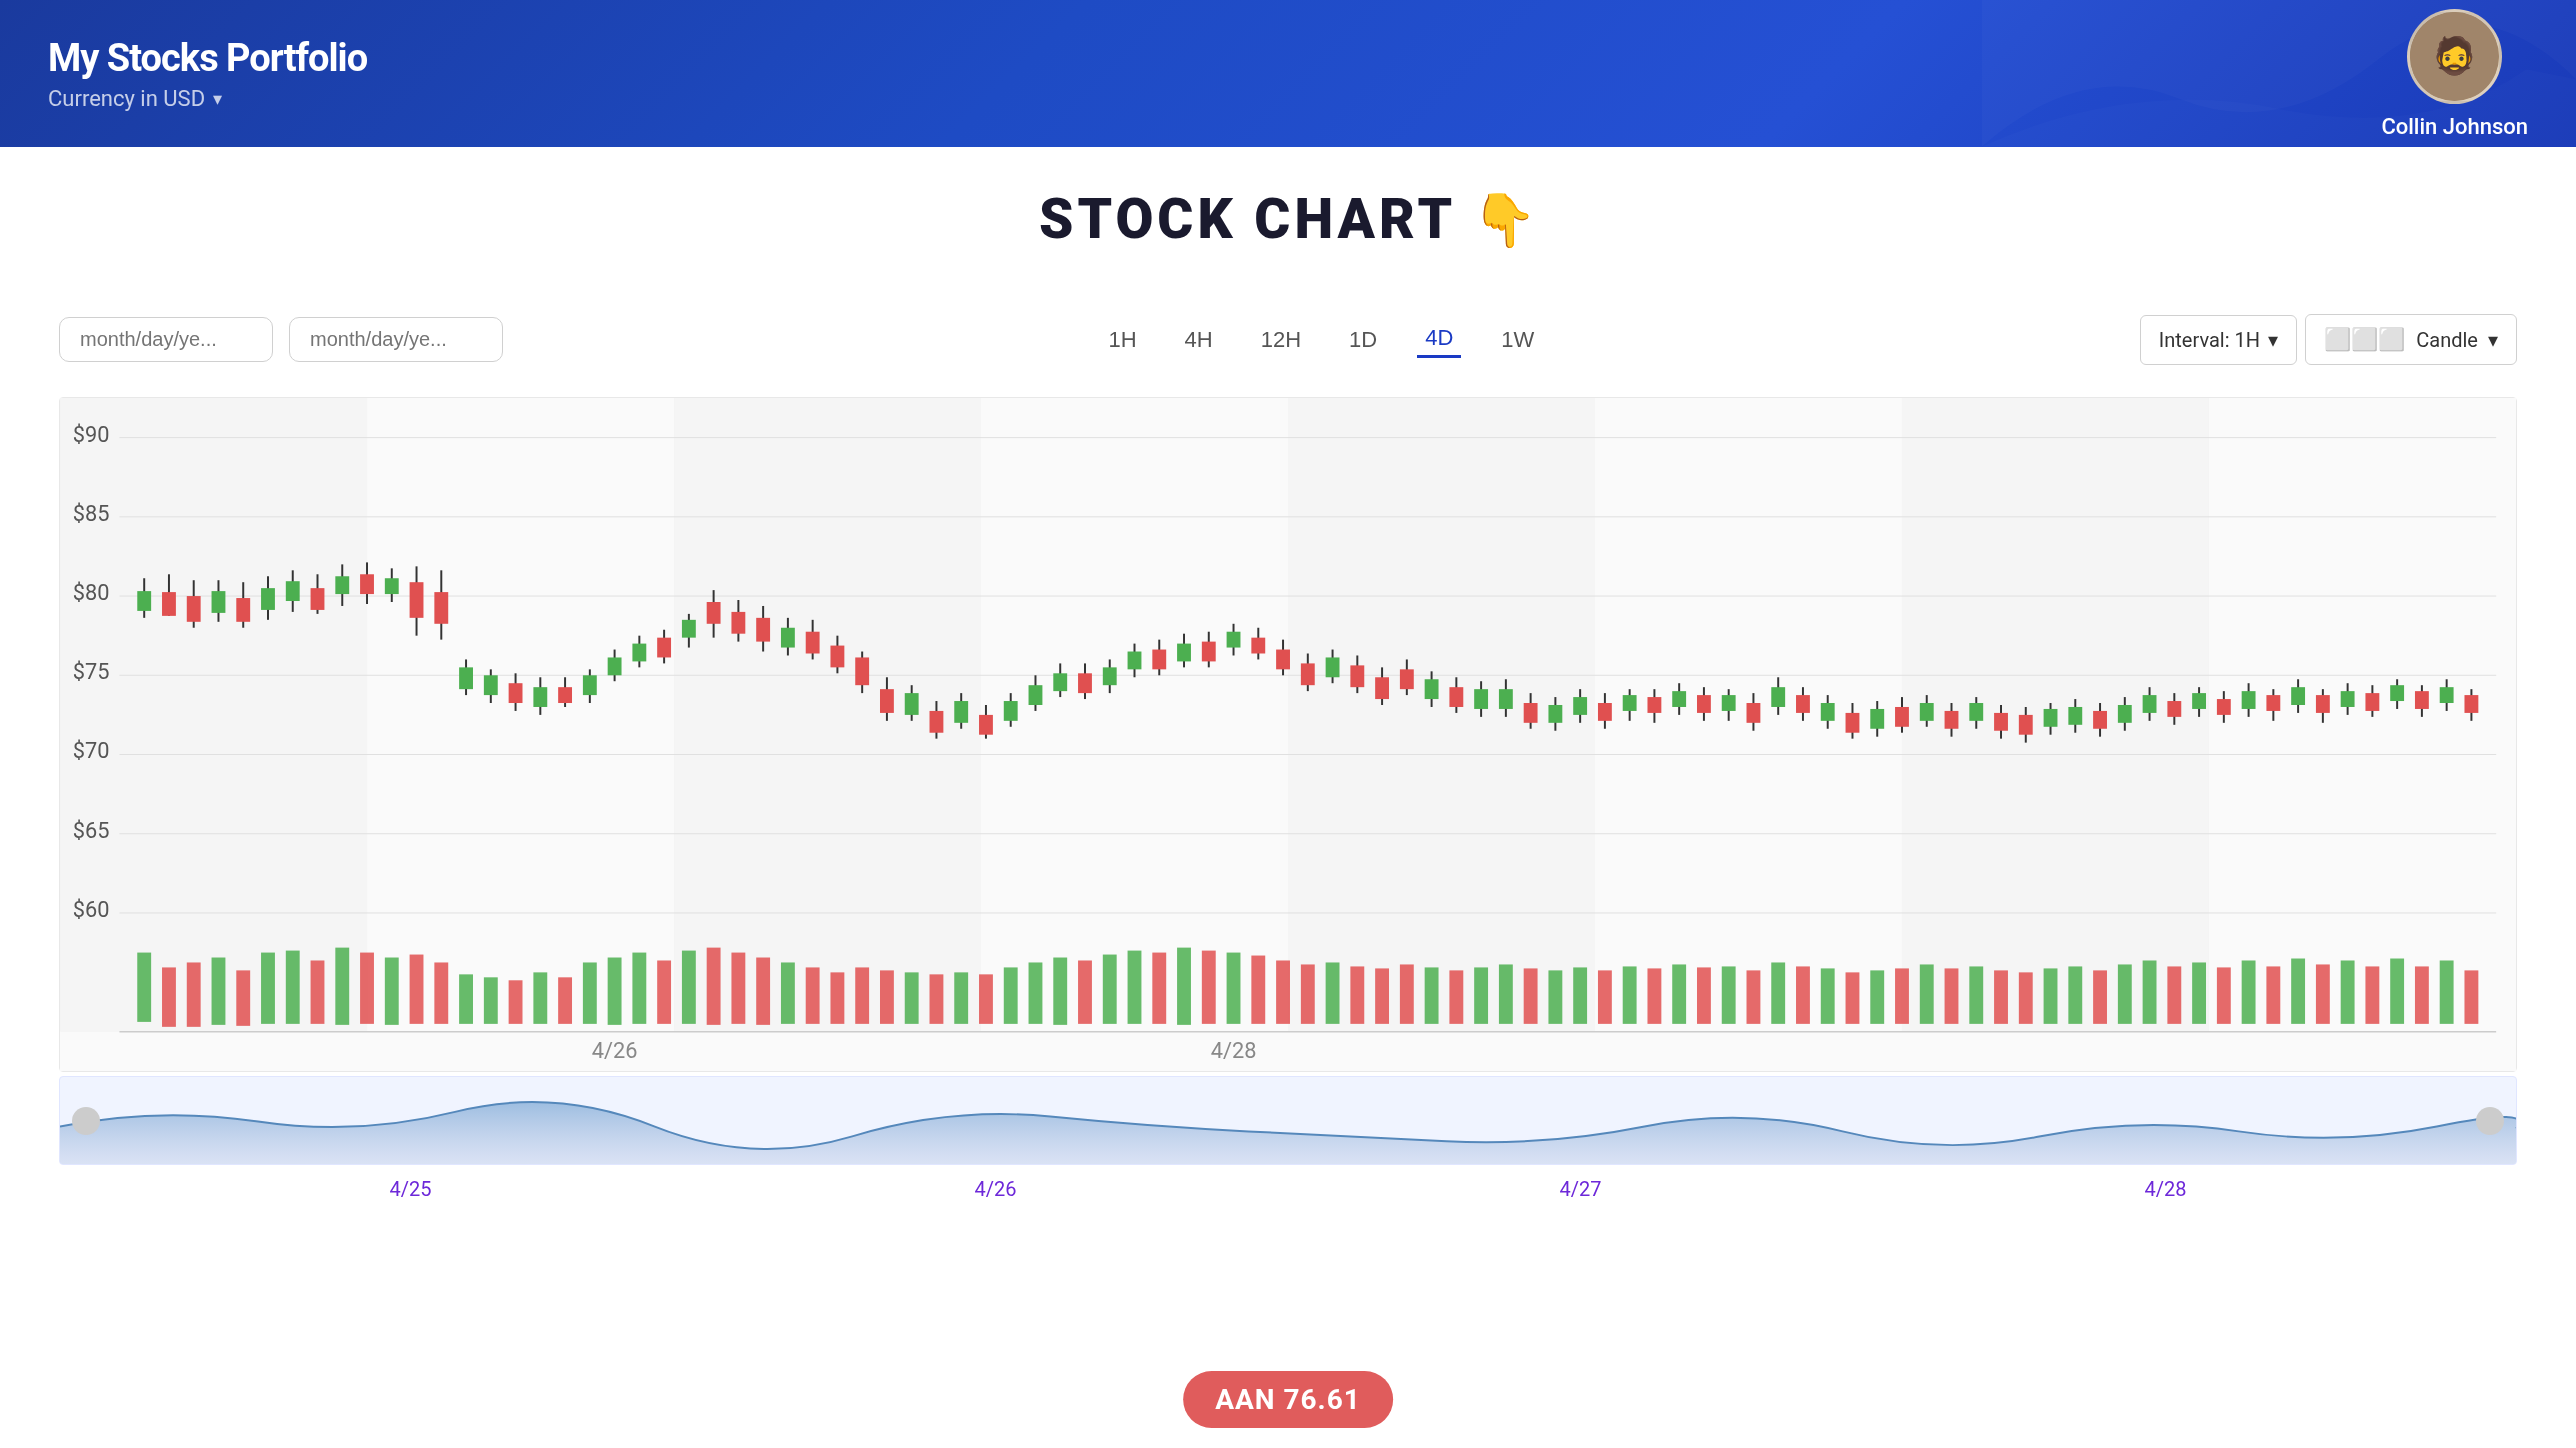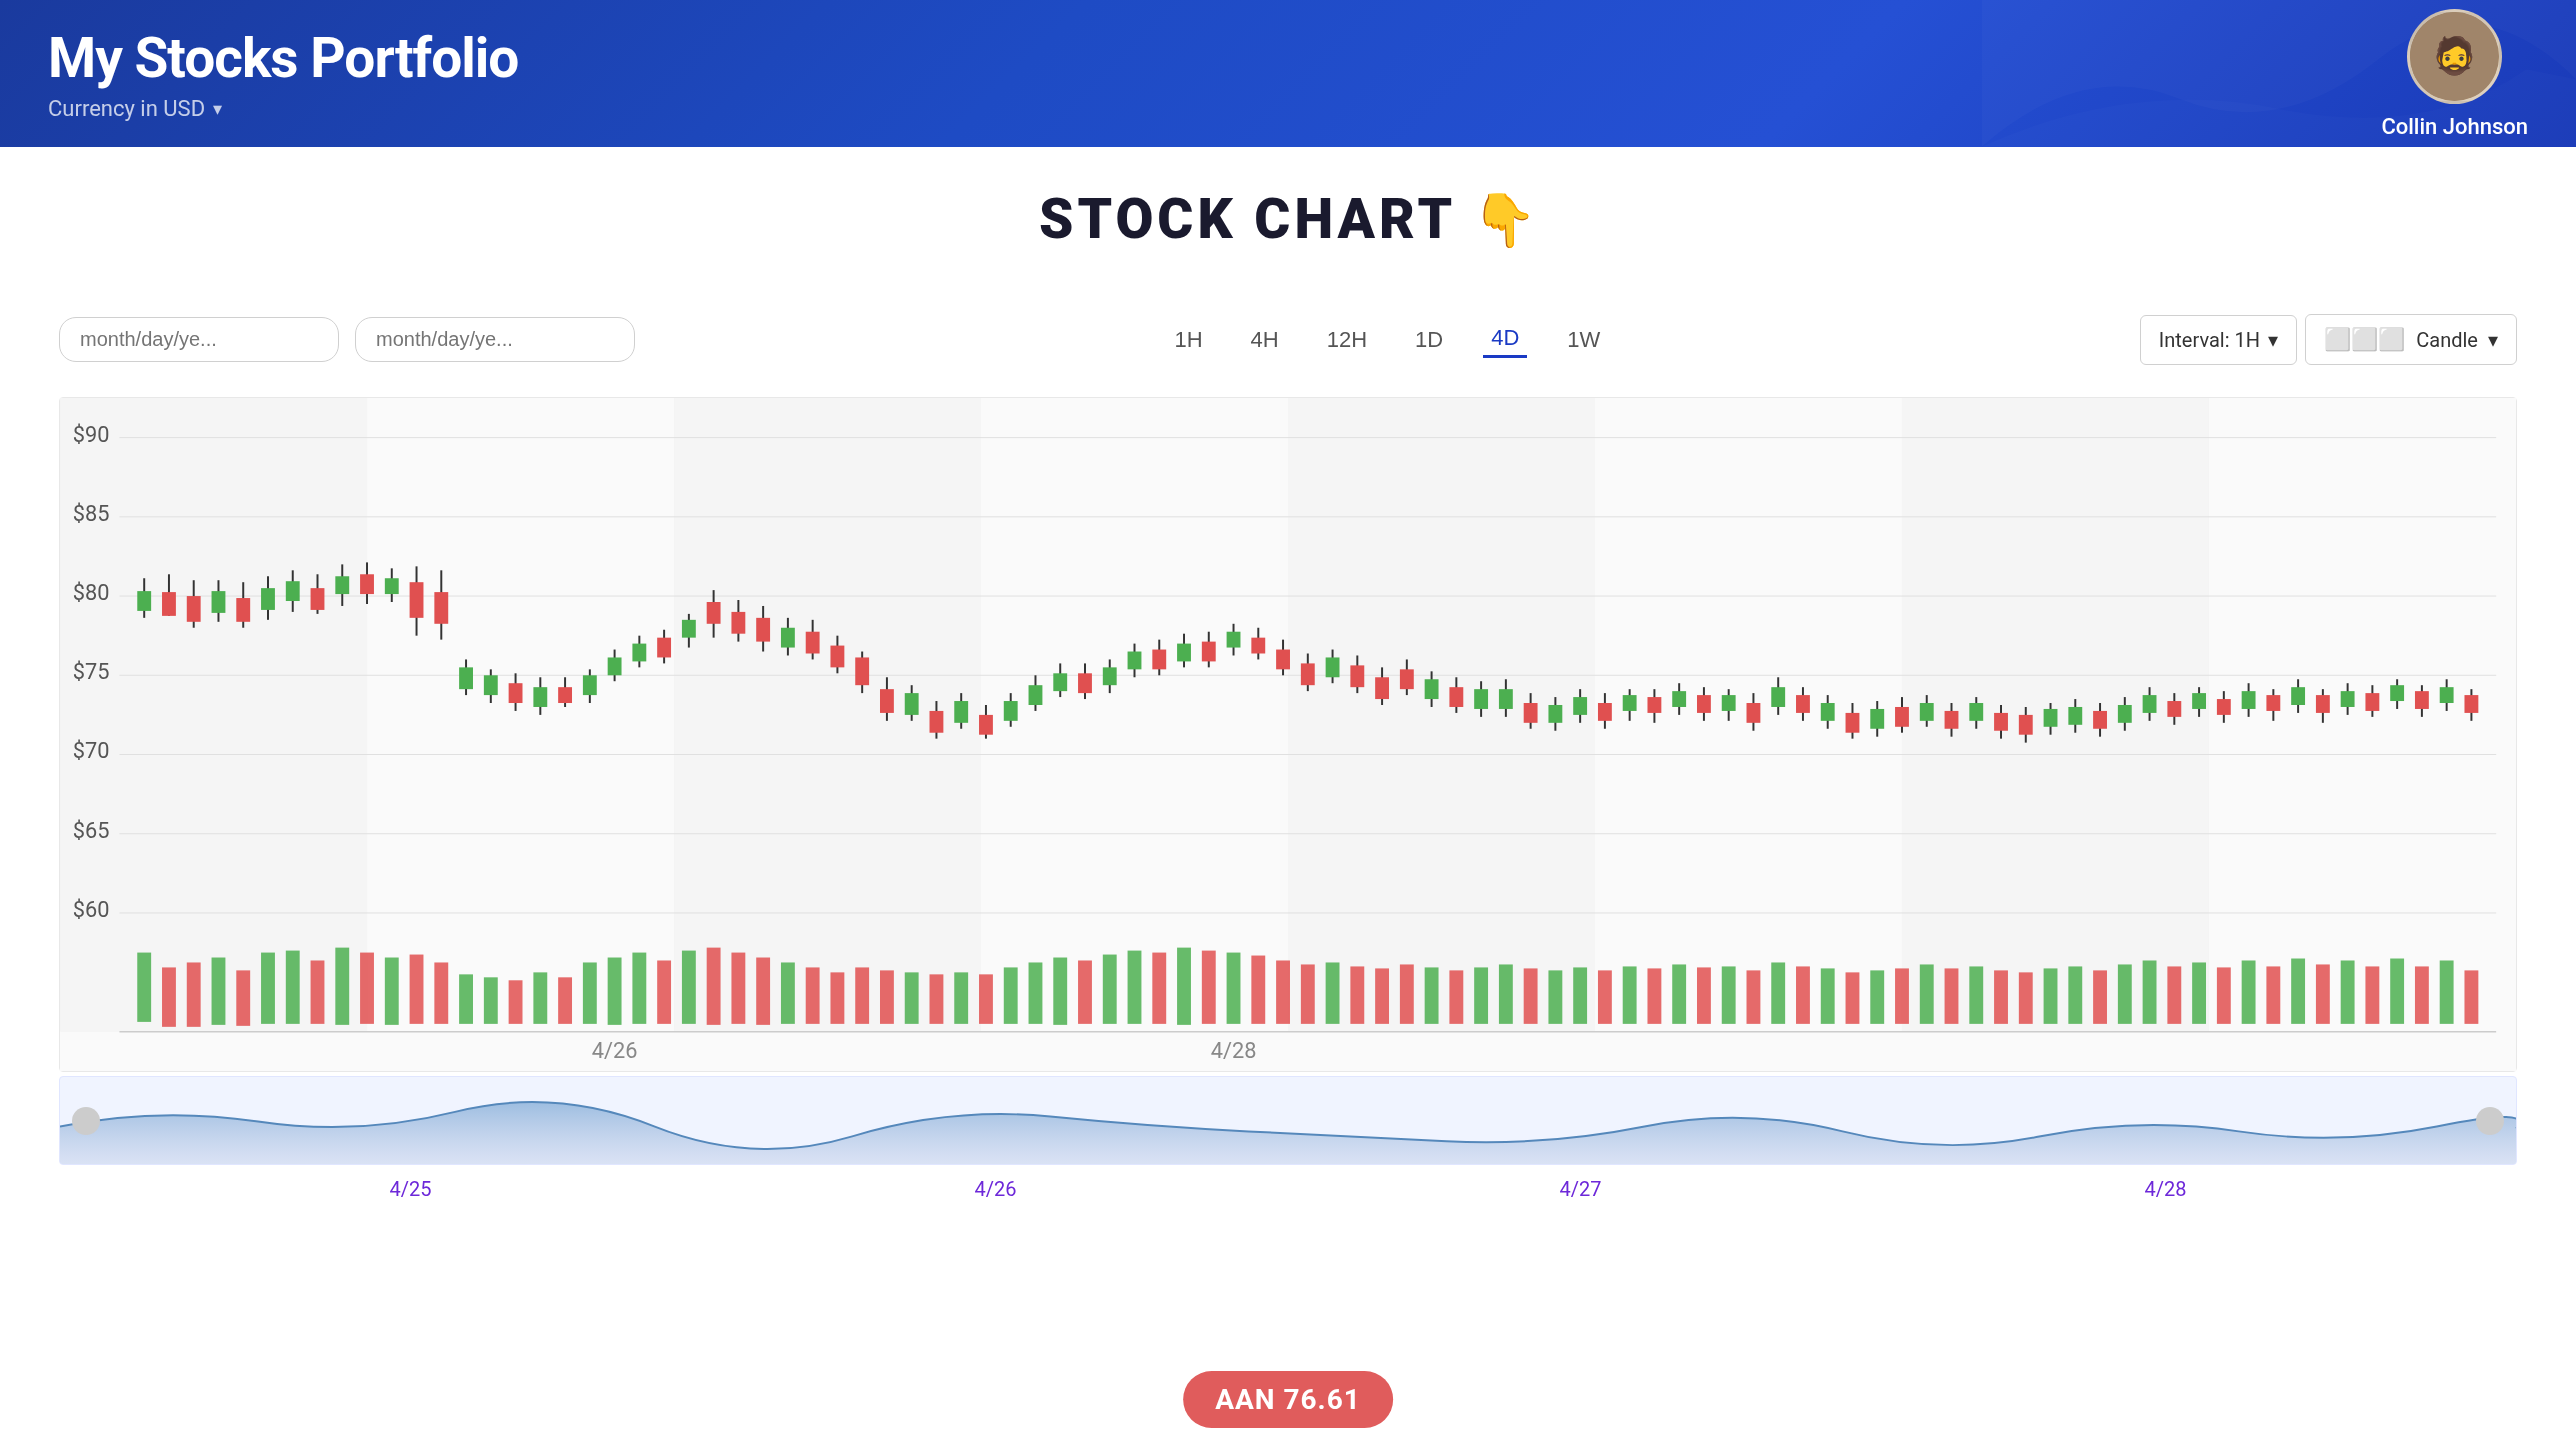--- a/index.html
+++ b/index.html
@@ -16,21 +16,21 @@
       position: relative;
       overflow: hidden;
     }
     .header-wave {
       position: absolute;
       right: 0; top: 0; bottom: 0;
       width: 594px;
       opacity: 0.3;
     }
     .header-left { z-index: 1; }
-    .header-title { color: #fff; font-size: 55px; font-weight: 700; letter-spacing: -1px; }
+    .header-title { color: #fff; font-size: 38px; font-weight: 700; letter-spacing: -1px; }
     .header-subtitle { color: rgba(255,255,255,0.75); font-size: 22px; margin-top: 6px; display: flex; align-items: center; gap: 8px; cursor: pointer; }
     .header-subtitle-chevron { color: rgba(255,255,255,0.75); font-size: 18px; }
     .header-user { display: flex; flex-direction: column; align-items: center; gap: 10px; z-index: 1; }
     .avatar {
       width: 95px; height: 95px; border-radius: 50%;
       background: linear-gradient(135deg, #8b7355, #c4a882);
       border: 3px solid rgba(255,255,255,0.5);
       display: flex; align-items: center; justify-content: center;
       overflow: hidden;
       font-size: 40px;
@@ -67,25 +67,25 @@
     
     .controls-row {
       display: flex;
       align-items: center;
       justify-content: space-between;
       margin-bottom: 32px;
     }
     .date-inputs { display: flex; gap: 16px; }
     .date-input {
       border: 1.5px solid #d0d0d0;
-      border-radius: 17px;
+      border-radius: 10px;
       padding: 10px 20px;
       font-size: 20px;
       color: #333;
-      width: 280px;
+      width: 214px;
       outline: none;
     }
     .time-filters { display: flex; align-items: center; gap: 32px; }
     .time-btn {
       font-size: 22px;
       font-weight: 400;
       color: #555;
       background: none;
       border: none;
       cursor: pointer;

